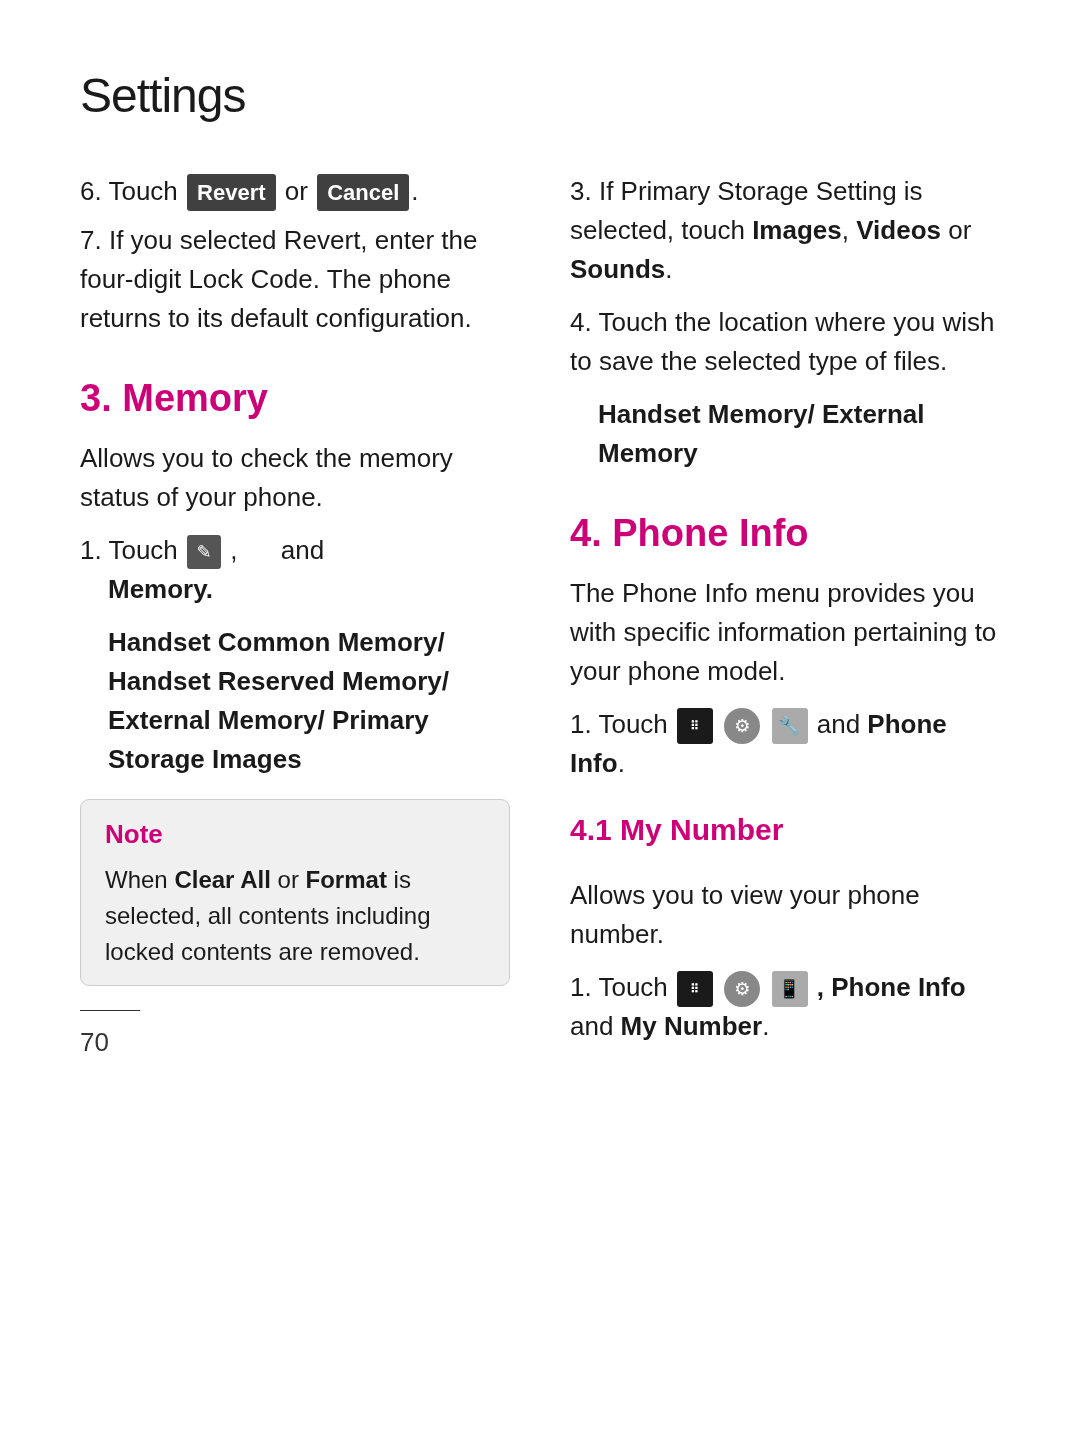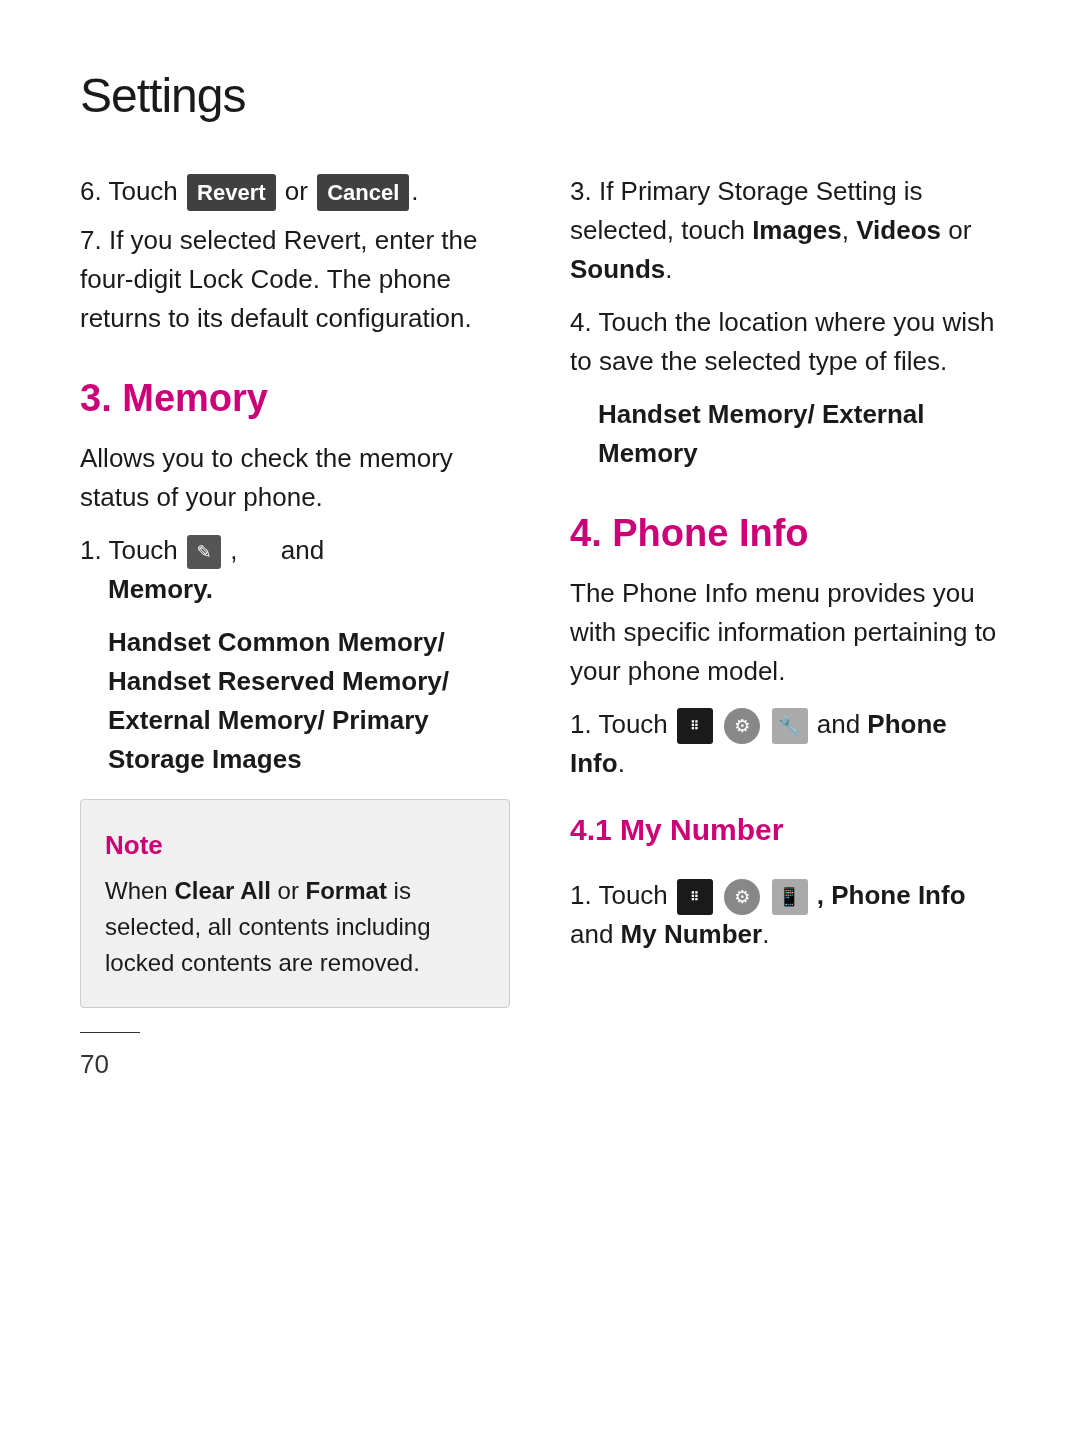--- a/index.html
+++ b/index.html
@@ -70,24 +70,24 @@
       color: #ffffff;
       font-weight: bold;
       font-size: 22px;
       padding: 2px 10px;
       border-radius: 3px;
       margin: 0 2px;
     }
     .note-box {
       background: #f0f0f0;
       border: 1px solid #cccccc;
-      padding: 26px 24px;
+      padding: 15px 24px;
       margin-top: 20px;
       margin-bottom: 10px;
-      border-radius: 4px;
+      border-radius: 9px;
     }
     .note-label {
       color: #cc0077;
       font-weight: bold;
       font-size: 26px;
       margin-bottom: 8px;
     }
     .note-text {
       font-size: 24px;
       line-height: 1.5;
@@ -229,20 +229,21 @@
       
       <span class="icon-grid">⠿</span>
       
       <span class="icon-settings">⚙</span>
       
       <span class="icon-wrench">🔧</span>
       and <strong>Phone Info</strong>.
     </div>
 
     <div class="subsection-heading">4.1 My Number</div>
+    <p>Allows you to view your phone number.</p>
 
     <div class="step">
       <span>1. Touch</span>
       
       <span class="icon-grid">⠿</span>
       
       <span class="icon-settings">⚙</span>
       
       <span class="icon-wrench">📱</span>
       <strong>, Phone Info</strong> and <strong>My Number</strong>.

